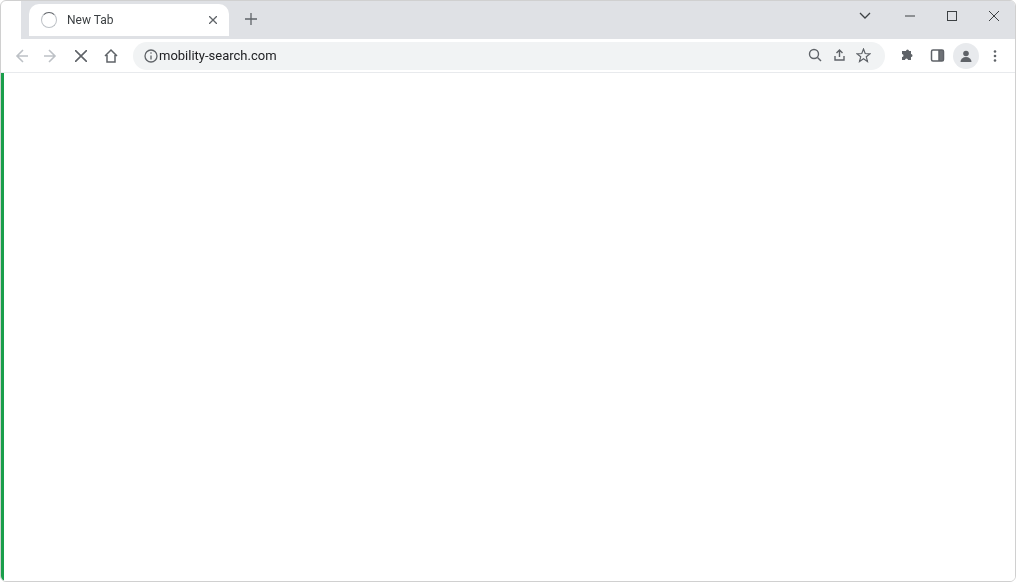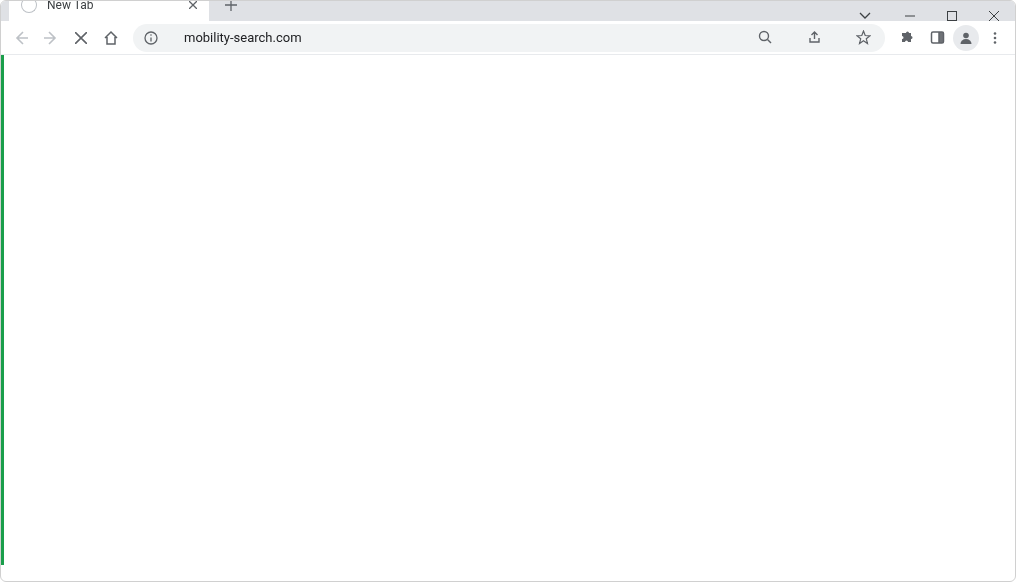--- a/index.html
+++ b/index.html
@@ -6,25 +6,26 @@
     body {
       font-family: "Segoe UI", Roboto, sans-serif;
       background: #fff;
       width: 1016px;
       height: 582px;
       overflow: hidden;
       border: 1px solid #d0d0d0;
       border-radius: 6px;
     }
     .titlebar {
-      height: 20px;
+      height: 38px;
       background: #dfe1e5;
       display: flex;
-      align-items: flex-end;
+      align-items: center;
       padding-left: 8px;
+      margin-left: 20px;
     }
     .tab {
       height: 32px;
       background: #fff;
       border-top-left-radius: 10px;
       border-top-right-radius: 10px;
       display: flex;
       align-items: center;
       padding: 0 8px 0 12px;
       min-width: 200px;
@@ -95,21 +96,21 @@
     .omnibox {
       flex: 1;
       height: 28px;
       background: #f1f3f4;
       border-radius: 14px;
       display: flex;
       align-items: center;
       padding: 0 10px;
       margin: 0 6px;
       font-size: 13px;
-      gap: 25px;
+      gap: 0;
     }
     .omnibox .site-info {
       width: 16px; height: 16px;
       display: flex; align-items: center; justify-content: center;
       color: #5f6368;
       cursor: pointer;
     }
     .url-text {
       flex: 1;
       display: flex;

